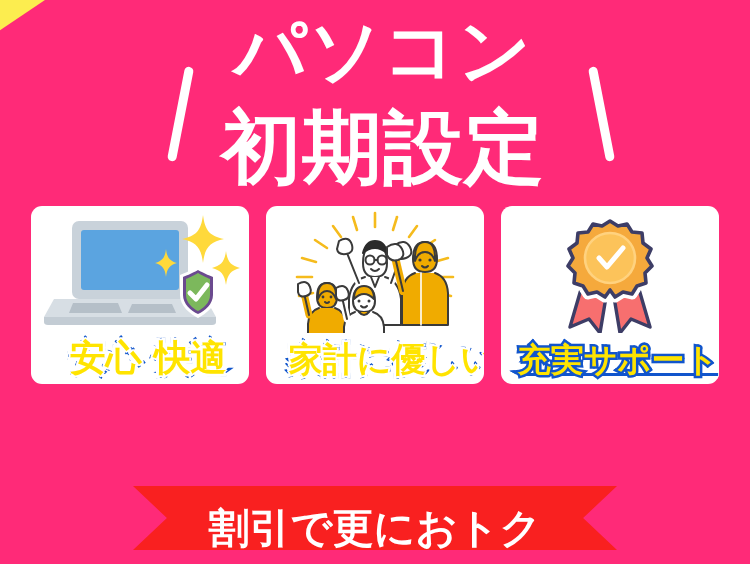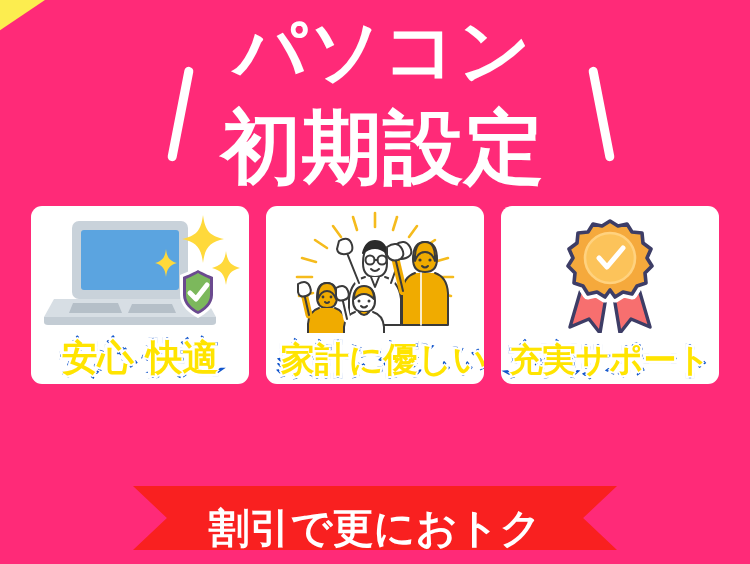--- a/index.html
+++ b/index.html
@@ -100,40 +100,40 @@
     position: absolute;
     left: 0; top: 4px;
     width: 218px;
     height: 124px;
     display: flex;
     align-items: center;
     justify-content: center;
   }
   .card-label {
     position: absolute;
-    left: 0;
+    left: 8px;
     bottom: 8px;
     width: 218px;
     text-align: center;
     font-weight: 700;
     color: #ffe400;
     line-height: 1;
     white-space: nowrap;
     font-family: "DejaVu Sans", "Liberation Sans", sans-serif;
     -webkit-text-stroke: 5px #1155cc;
     paint-order: stroke fill;
     text-shadow:
        2px 0 0 #ffffff, -2px 0 0 #ffffff,
        0 2px 0 #ffffff, 0 -2px 0 #ffffff,
        3px 3px 0 #ffffff, -3px 3px 0 #ffffff,
        3px -3px 0 #ffffff, -3px -3px 0 #ffffff;
   }
   .card-label-1 { font-size: 36px; }
   .card-label-2 { font-size: 34px; padding-left: 9px; }
-  .card-label-3 { font-size: 33px; }
+  .card-label-3 { font-size: 33px; text-decoration: underline; }
 
   
   .footer {
     position: absolute;
     left: 0;
     top: 408px;
     width: 750px;
     height: 156px;
     background: #fff200;
   }

